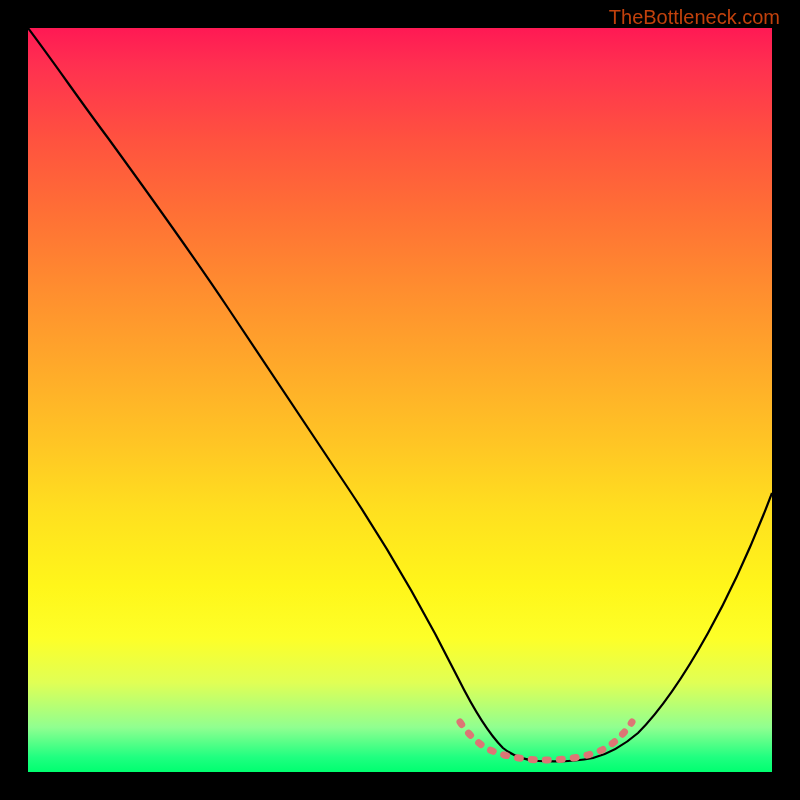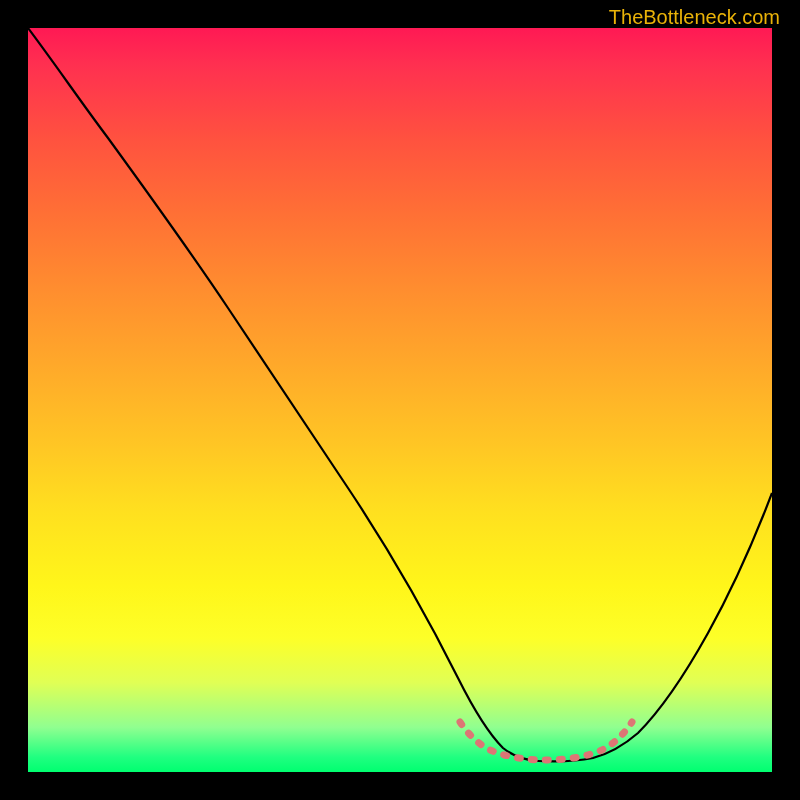--- a/index.html
+++ b/index.html
@@ -7,21 +7,21 @@
       width: 800px;
       height: 800px;
       background: #000;
       position: relative;
       font-family: Arial, sans-serif;
     }
     .watermark {
       position: absolute;
       top: 6px;
       right: 20px;
-      color: #eab308;
+      color: #c2410c;
       font-size: 20px;
       font-weight: normal;
       z-index: 10;
     }
     .chart-area {
       position: absolute;
       top: 28px;
       left: 28px;
       width: 744px;
       height: 744px;

